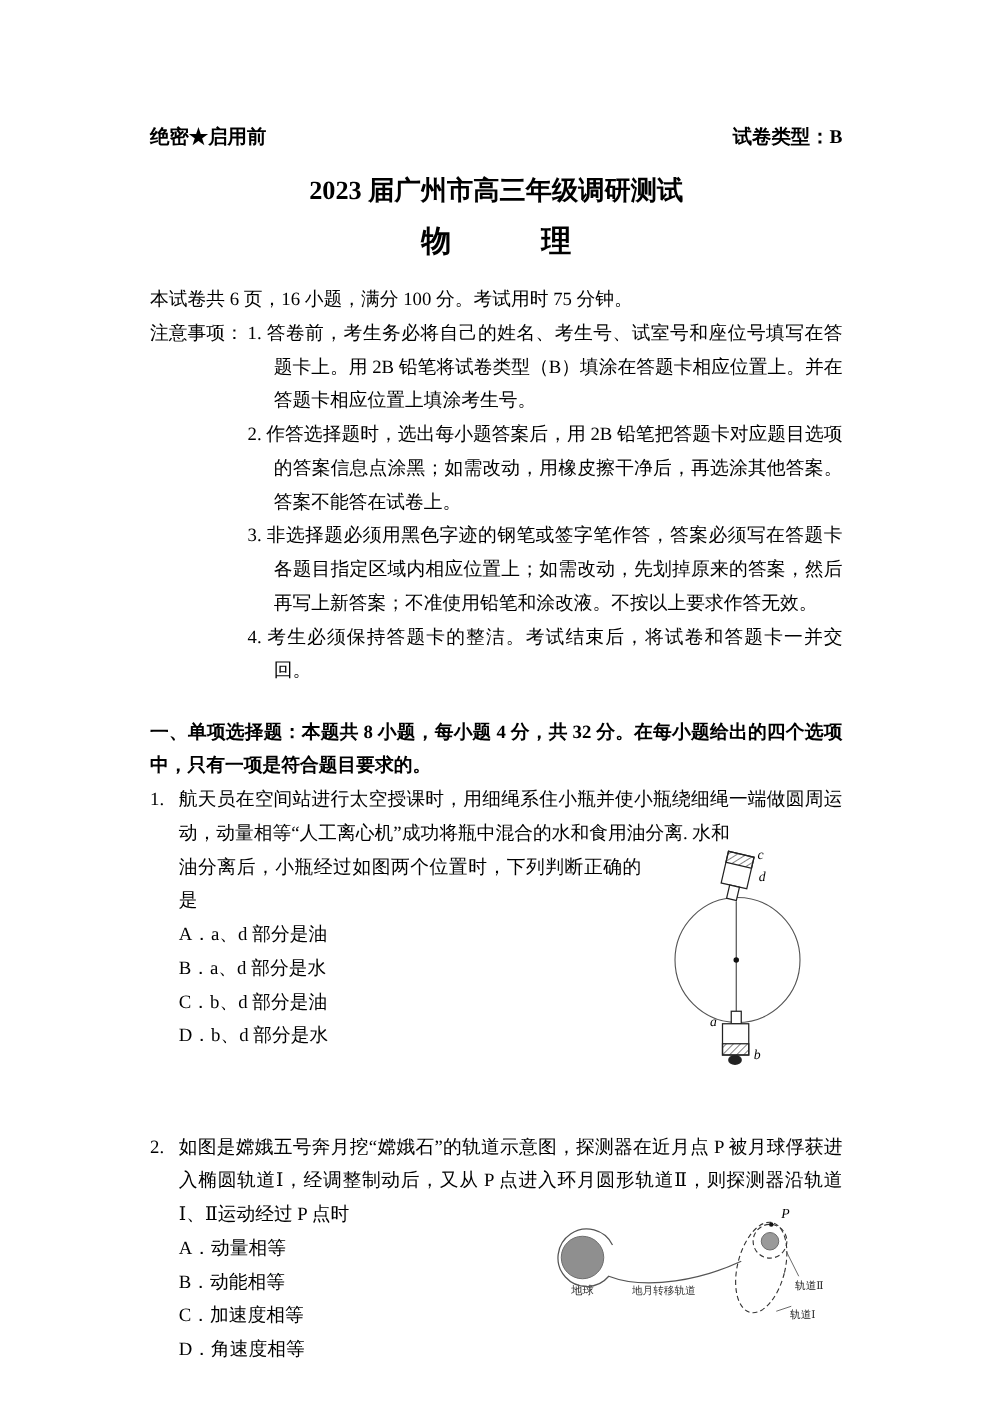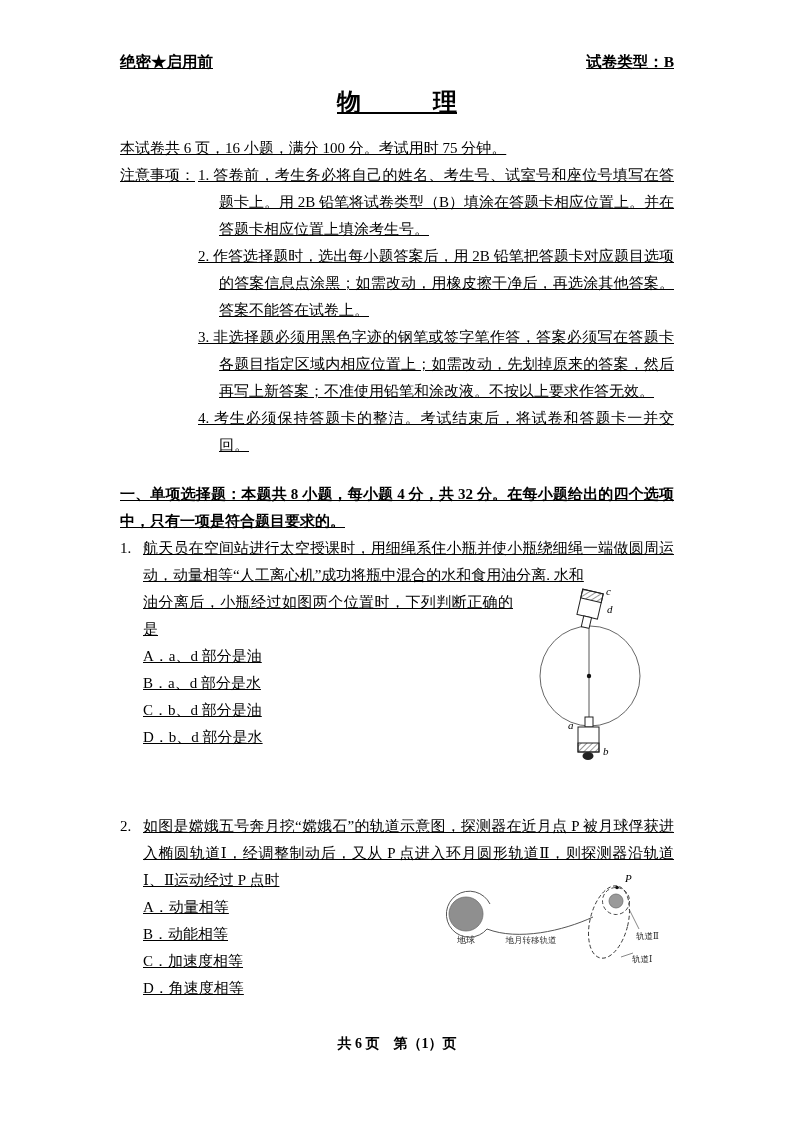--- a/index.html
+++ b/index.html
@@ -2,21 +2,21 @@
 <html><head>
 <meta charset="utf-8">
 <style>
   * { margin: 0; padding: 0; box-sizing: border-box; }
   html, body { background: #ffffff; }
   body {
     width: 794px; height: 1123px;
     font-family: "Liberation Serif", "DejaVu Serif", serif;
     color: #000; font-size: 15px; line-height: 27px;
   }
-  .page { position: relative; width: 794px; height: 1123px; padding: 48px 120px 0 120px; overflow: hidden; text-decoration: underline; }
+  .page { position: relative; width: 794px; height: 1123px; padding: 96px 120px 0 120px; overflow: hidden; }
 
   .header-row { display: flex; justify-content: space-between; font-weight: bold; font-size: 15.5px; }
 
   .title { text-align: center; font-size: 21px; font-weight: bold; margin-top: 14px; line-height: 30px; }
   .subject { text-align: center; font-size: 24px; font-weight: bold; margin-top: 4px; line-height: 46px; }
 
   .intro { margin-top: 10px; }
 
   .notice { display: flex; align-items: flex-start; justify-content: space-between; }
   .notice-label { flex: none; width: 78px; }
@@ -43,20 +43,21 @@
 </head>
 <body>
 
 <div class="page">
 
   <div class="header-row">
     <span>绝密★启用前</span>
     <span>试卷类型：B</span>
   </div>
 
+  <div class="title">2023 届广州市高三年级调研测试</div>
   <div class="subject">物　　　理</div>
 
   <p class="intro">本试卷共 6 页，16 小题，满分 100 分。考试用时 75 分钟。</p>
 
   <div class="notice">
     <span class="notice-label">注意事项：</span>
     <div class="notice-items">
       <p class="notice-item">1. 答卷前，考生务必将自己的姓名、考生号、试室号和座位号填写在答题卡上。用 2B 铅笔将试卷类型（B）填涂在答题卡相应位置上。并在答题卡相应位置上填涂考生号。</p>
       <p class="notice-item">2. 作答选择题时，选出每小题答案后，用 2B 铅笔把答题卡对应题目选项的答案信息点涂黑；如需改动，用橡皮擦干净后，再选涂其他答案。答案不能答在试卷上。</p>
       <p class="notice-item">3. 非选择题必须用黑色字迹的钢笔或签字笔作答，答案必须写在答题卡各题目指定区域内相应位置上；如需改动，先划掉原来的答案，然后再写上新答案；不准使用铅笔和涂改液。不按以上要求作答无效。</p>
@@ -139,15 +140,14 @@
         <text x="192" y="13" font-size="11" font-style="italic">P</text>
 
         <line x1="196" y1="40" x2="206" y2="60" stroke="#555" stroke-width="0.7"></line>
         <text x="203" y="70" font-size="8.5" fill="#222">轨道Ⅱ</text>
         <line x1="188" y1="88" x2="200" y2="84" stroke="#555" stroke-width="0.7"></line>
         <text x="199" y="93" font-size="8.5" fill="#222">轨道Ⅰ</text>
       </svg>
     </div>
   </div>
 
-  <div class="footer">共 6 页　第（1）页</div>
 
 </div>
 
 </body></html>

